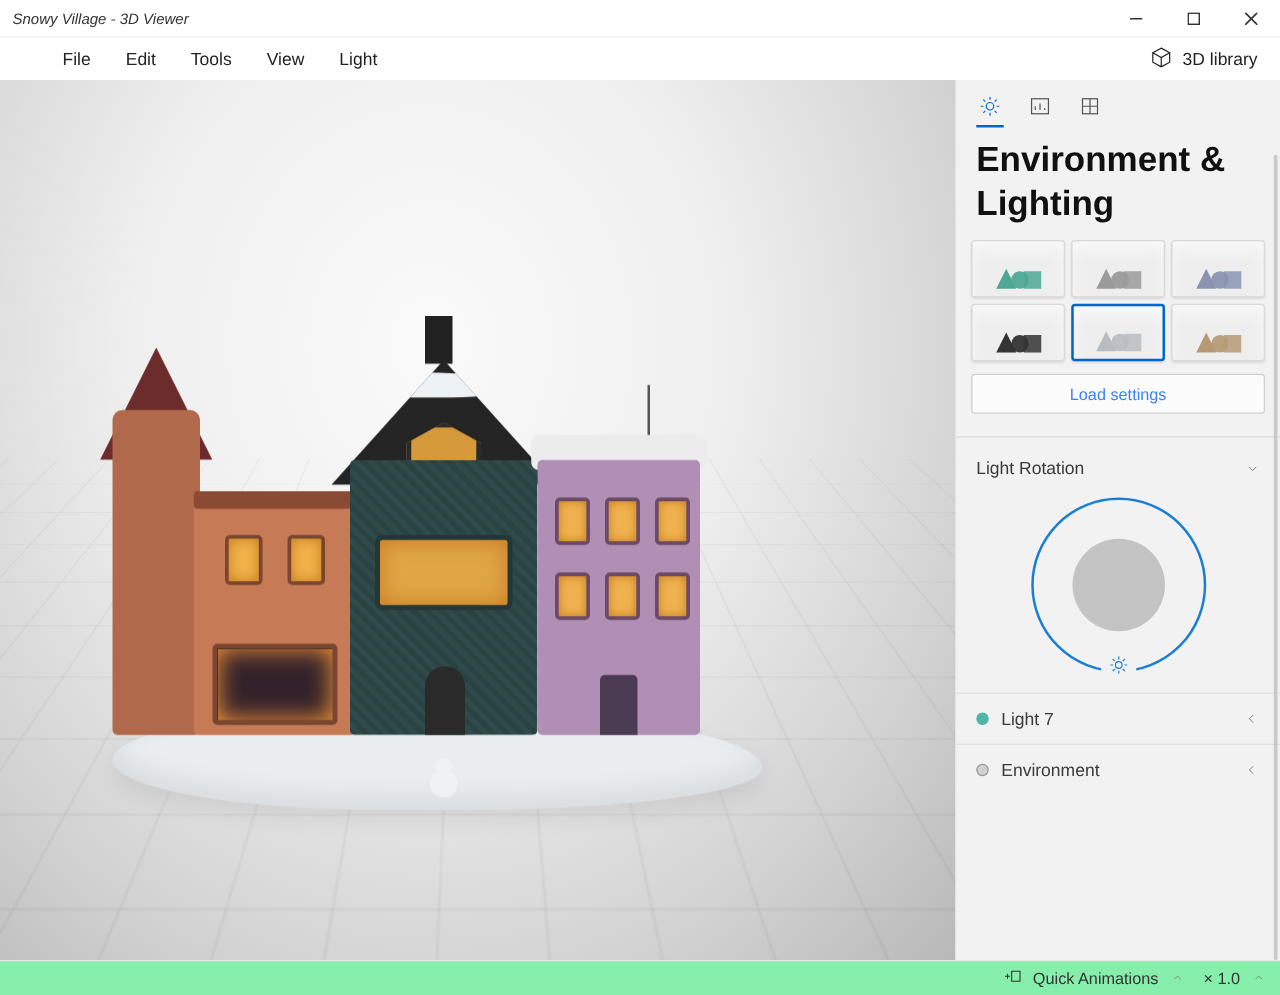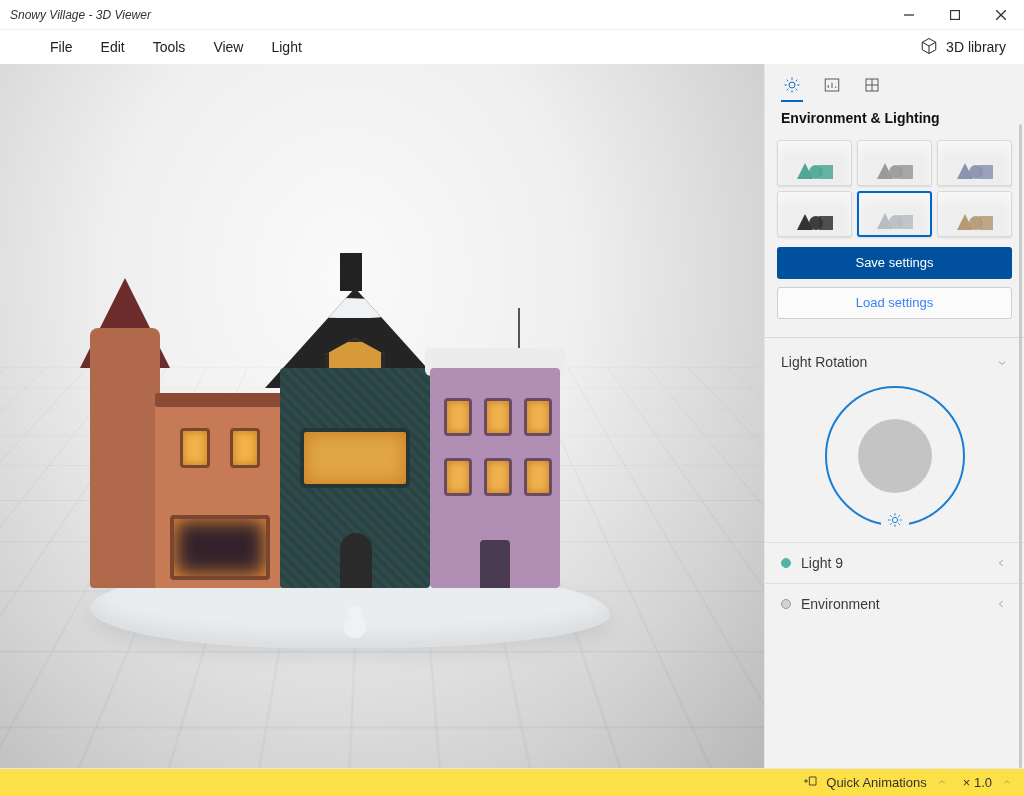--- a/index.html
+++ b/index.html
@@ -55,21 +55,21 @@
 .snowman .b{position:absolute;left:4px;bottom:0;width:22px;height:22px;background:#eef2f5;border-radius:50%;}
 .snowman .t{position:absolute;left:8px;bottom:18px;width:14px;height:14px;background:#eef2f5;border-radius:50%;}
 
 .sidepanel { width: 260px; background: #f2f2f2; border-left: 1px solid #e5e5e5; display: flex; flex-direction: column; overflow-y: auto; position: relative; }
 .scroll-ind { position:absolute; right:2px; top:60px; width:3px; height:calc(100% - 60px); background:#c9c9c9; border-radius:2px; }
 .panel-tabs { display:flex; gap:18px; padding:10px 16px 0; }
 .panel-tabs .ptab { width:22px; height:26px; display:flex; align-items:center; justify-content:center; color:#555; position:relative; }
 .panel-tabs .ptab.active { color:#0066cc; }
 .panel-tabs .ptab.active::after { content:""; position:absolute; left:0; right:0; bottom:-2px; height:2px; background:#0066cc; }
 
-.panel-title { font-size:14px; font-weight:600; color:#111; padding:10px 16px 12px; line-height:1.25; }
+.panel-title { font-size:28px; font-weight:600; color:#111; padding:10px 16px 12px; line-height:1.25; }
 
 .thumb-grid { display:grid; grid-template-columns: repeat(3, 1fr); gap:5px; padding:0 12px; }
 .thumb { height:46px; background:#eeeeee; border:1px solid #d9d9d9; border-radius:3px; position:relative; display:flex; align-items:flex-end; justify-content:center; padding-bottom:6px; box-shadow: inset 0 8px 12px rgba(255,255,255,0.6), 0 1px 2px rgba(0,0,0,0.1); }
 .thumb.selected { border:2px solid #0066cc; }
 .thumb .shapes{display:flex;align-items:flex-end;gap:-2px;}
 .thumb .cone{width:0;height:0;border-left:8px solid transparent;border-right:8px solid transparent;border-bottom:16px solid currentColor;margin-right:-4px;z-index:2;}
 .thumb .ball{width:14px;height:14px;border-radius:50%;background:currentColor;margin-right:-4px;z-index:3;opacity:0.95;}
 .thumb .cube{width:14px;height:14px;background:currentColor;z-index:1;opacity:0.85;}
 .t-teal{color:#4fa895}.t-grey{color:#9a9a9a}.t-blue{color:#8a94b0}.t-dark{color:#333}.t-light{color:#b9bdc2}.t-tan{color:#b59a75}
 
@@ -89,21 +89,21 @@
 .rot-sun { position:absolute; bottom:-10px; left:50%; transform:translateX(-50%); width:28px; height:28px; background:#f2f2f2; display:flex; align-items:center; justify-content:center; color:#1a7fd4; }
 
 .light-row { display:flex; align-items:center; padding:12px 16px; font-size:14px; color:#3a3a3a; border-top:1px solid #e0e0e0; gap:10px; }
 .light-row .dot{width:10px;height:10px;border-radius:50%;border:1px solid #999;}
 .light-row .dot.on{background:#4fb5a8;border-color:#4fb5a8;}
 .light-row .dot.off{background:#f6eebf;}
 .light-row .dot.env{background:#d2d2d2;}
 .light-row .spacer{flex:1;}
 .chev-left{transform:rotate(90deg);}
 
-.statusbar { height:28px; background:#fde047; border-top:1px solid #e6e6e6; display:flex; align-items:center; justify-content:flex-end; padding:0 12px; font-size:13px; color:#333; gap:16px; }
+.statusbar { height:28px; background:#86efac; border-top:1px solid #e6e6e6; display:flex; align-items:center; justify-content:flex-end; padding:0 12px; font-size:13px; color:#333; gap:16px; }
 .statusbar .stat-item{display:flex;align-items:center;gap:8px;}
 .chev-up{transform:rotate(180deg);display:inline-block;}
 
 svg { stroke: currentColor; fill: none; stroke-width: 1.3; }
 </style>
 </head>
 <body>
 
 <div class="titlebar">
   <span>Snowy Village - 3D Viewer</span>
@@ -265,21 +265,20 @@
       <div class="thumb t-tan">
           <div class="shapes">
             <div class="cone"></div>
             <div class="ball"></div>
             <div class="cube"></div>
           </div>
         </div>
     </div>
 
     <div class="panel-btns">
-      <div class="btn primary">Save settings</div>
       <div class="btn secondary">Load settings</div>
     </div>
 
     <div class="divider"></div>
 
     <div class="section-head">
       <span>Light Rotation</span>
       <span class="chev">
         <svg width="12" height="12" viewBox="0 0 24 24">
             <polyline points="6 9 12 15 18 9"></polyline>
@@ -301,21 +300,21 @@
               <line x1="16.3" y1="16.3" x2="18.4" y2="18.4"></line>
               <line x1="5.6" y1="18.4" x2="7.7" y2="16.3"></line>
               <line x1="16.3" y1="7.7" x2="18.4" y2="5.6"></line>
             </svg>
         </div>
       </div>
     </div>
 
     <div class="light-row">
       <div class="dot on"></div>
-      <span>Light 9</span>
+      <span>Light 7</span>
       <div class="spacer"></div>
       <span class="chev chev-left"><svg width="12" height="12" viewBox="0 0 24 24">
             <polyline points="6 9 12 15 18 9"></polyline>
           </svg></span>
     </div>
     <div class="light-row">
       <div class="dot env"></div>
       <span>Environment</span>
       <div class="spacer"></div>
       <span class="chev chev-left"><svg width="12" height="12" viewBox="0 0 24 24">

